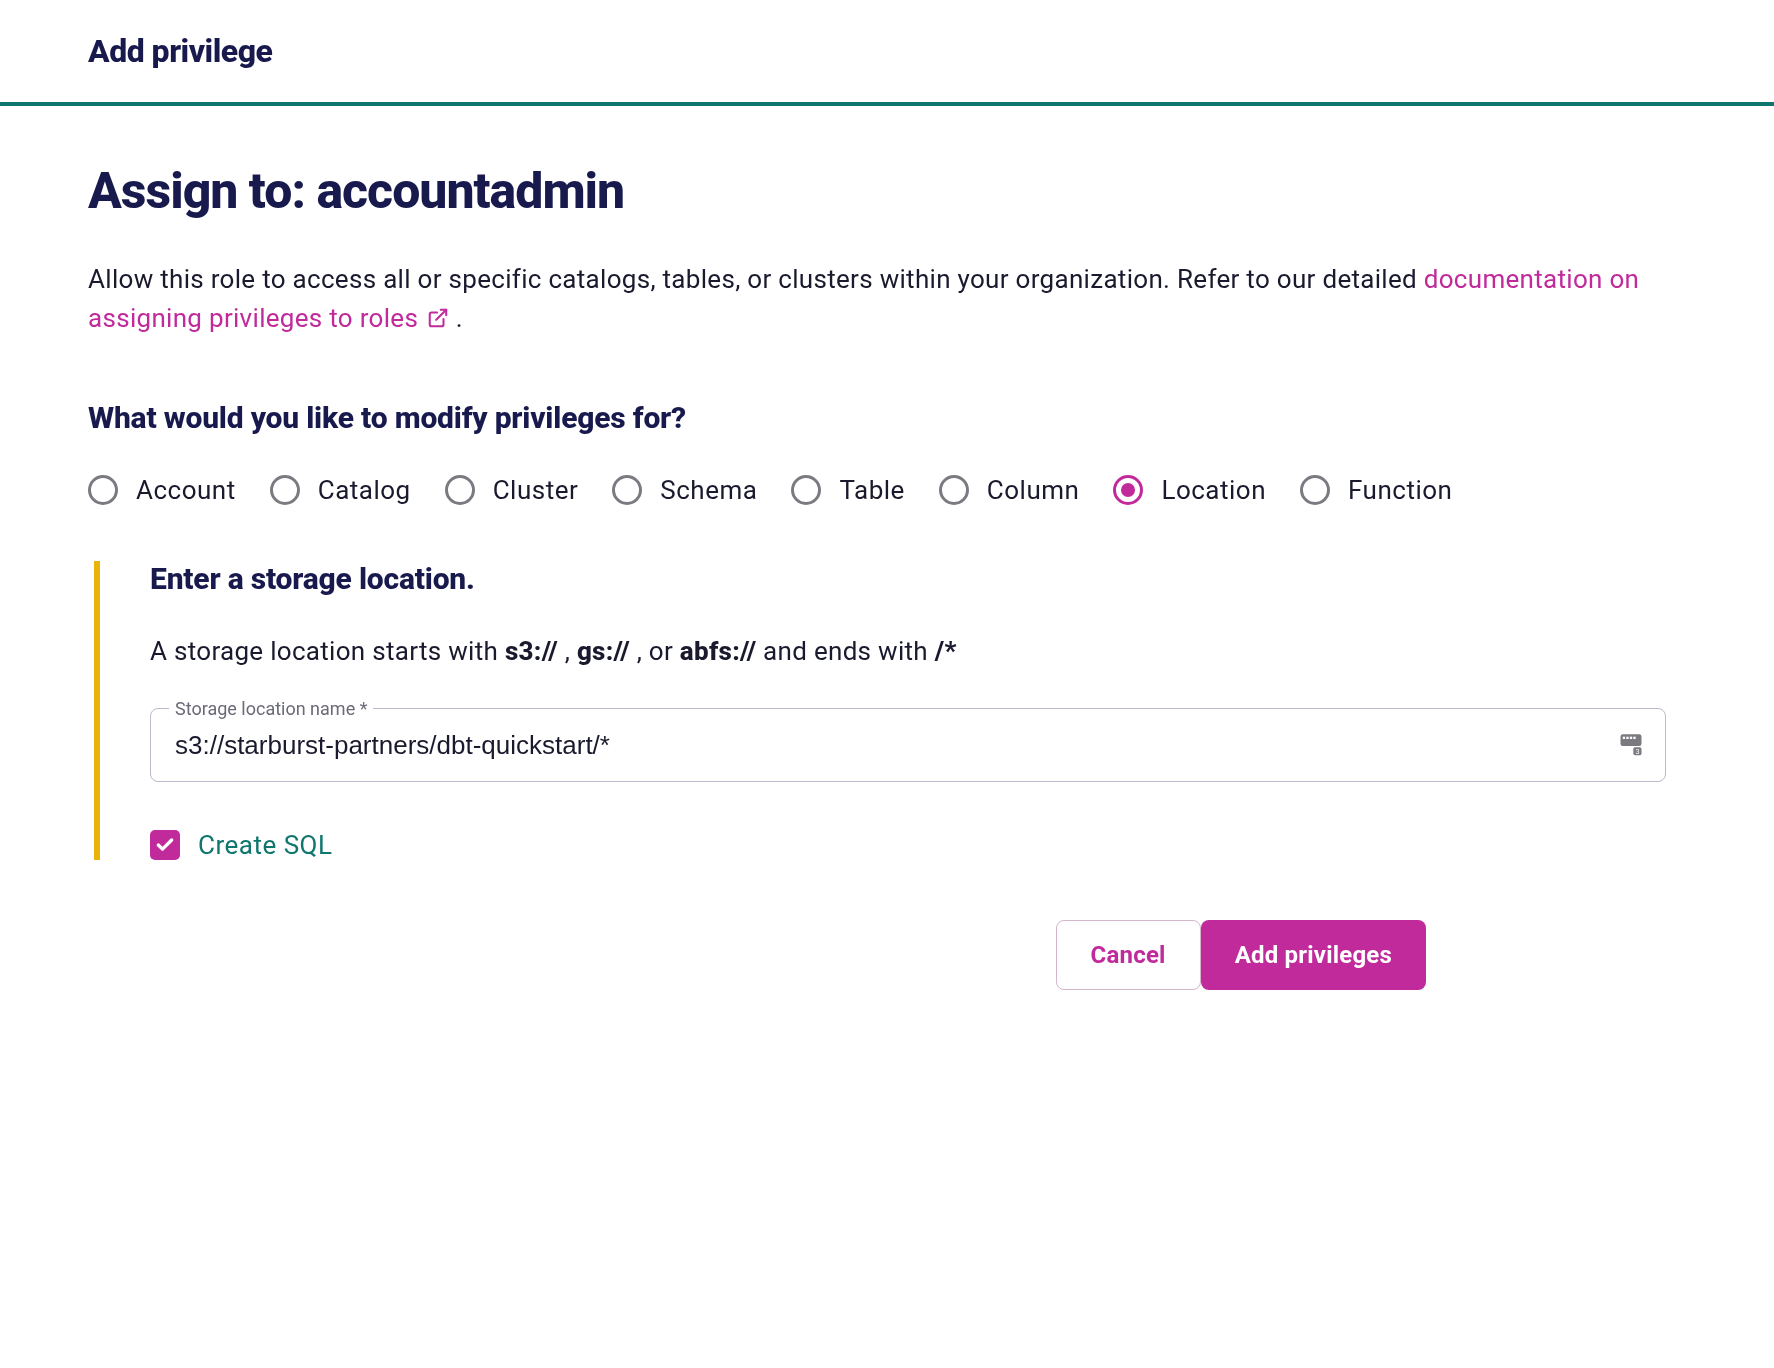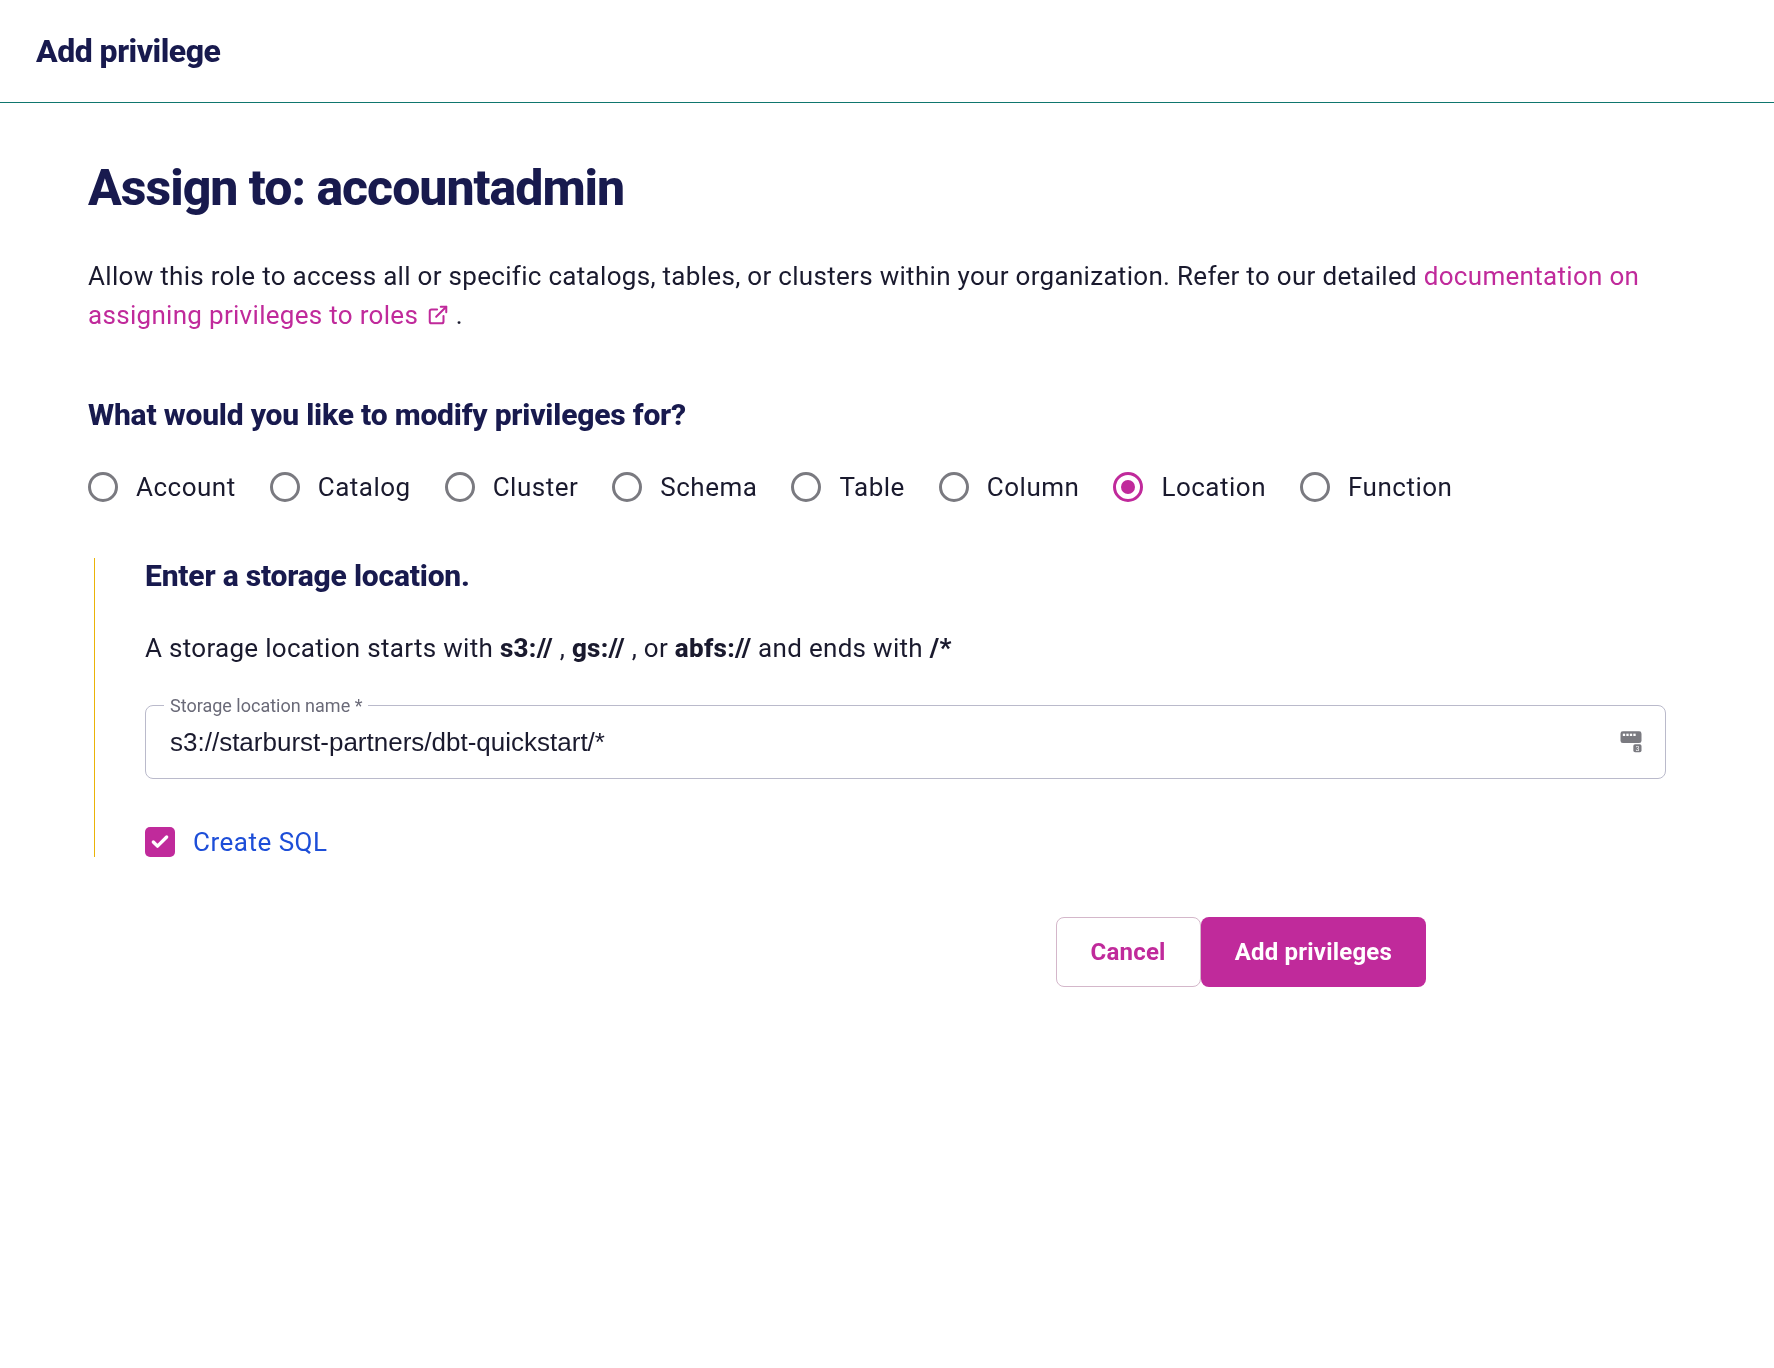--- a/index.html
+++ b/index.html
@@ -13,22 +13,22 @@
     color: #1a1a2e;
     font-size: 22px;
   }
   .page {
     width: 1774px;
     min-height: 1368px;
     background: #ffffff;
     position: relative;
   }
   .header {
-    padding: 32px 36px;
-    border-bottom: 1px solid #0f766e;
+    padding: 32px 88px;
+    border-bottom: 4px solid #0f766e;
   }
   .header-title {
     font-size: 32px;
     font-weight: 800;
     color: #181a4e;
     letter-spacing: -0.5px;
   }
   .content {
     padding: 56px 108px 40px 88px;
   }
@@ -98,21 +98,21 @@
   }
   .radio-circle.selected .radio-inner {
     display: block;
   }
   .radio-label {
     font-size: 26px;
     color: #1a1a2e;
     letter-spacing: 0.5px;
   }
   .section-wrap {
-    border-left: 1px solid #eab308;
+    border-left: 6px solid #eab308;
     padding-left: 50px;
     margin-left: 6px;
     margin-bottom: 60px;
   }
   .section-title {
     font-size: 30px;
     font-weight: 800;
     color: #181a4e;
     letter-spacing: -0.2px;
     margin-bottom: 40px;
@@ -176,21 +176,21 @@
     height: 30px;
     border-radius: 5px;
     background: #c02a9b;
     display: flex;
     align-items: center;
     justify-content: center;
     flex-shrink: 0;
   }
   .checkbox-label {
     font-size: 26px;
-    color: #1d4ed8;
+    color: #0f766e;
     letter-spacing: 0.5px;
   }
   .footer-buttons {
     display: flex;
     justify-content: flex-end;
     padding-right: 240px;
     margin-top: 24px;
   }
   .btn {
     height: 70px;

